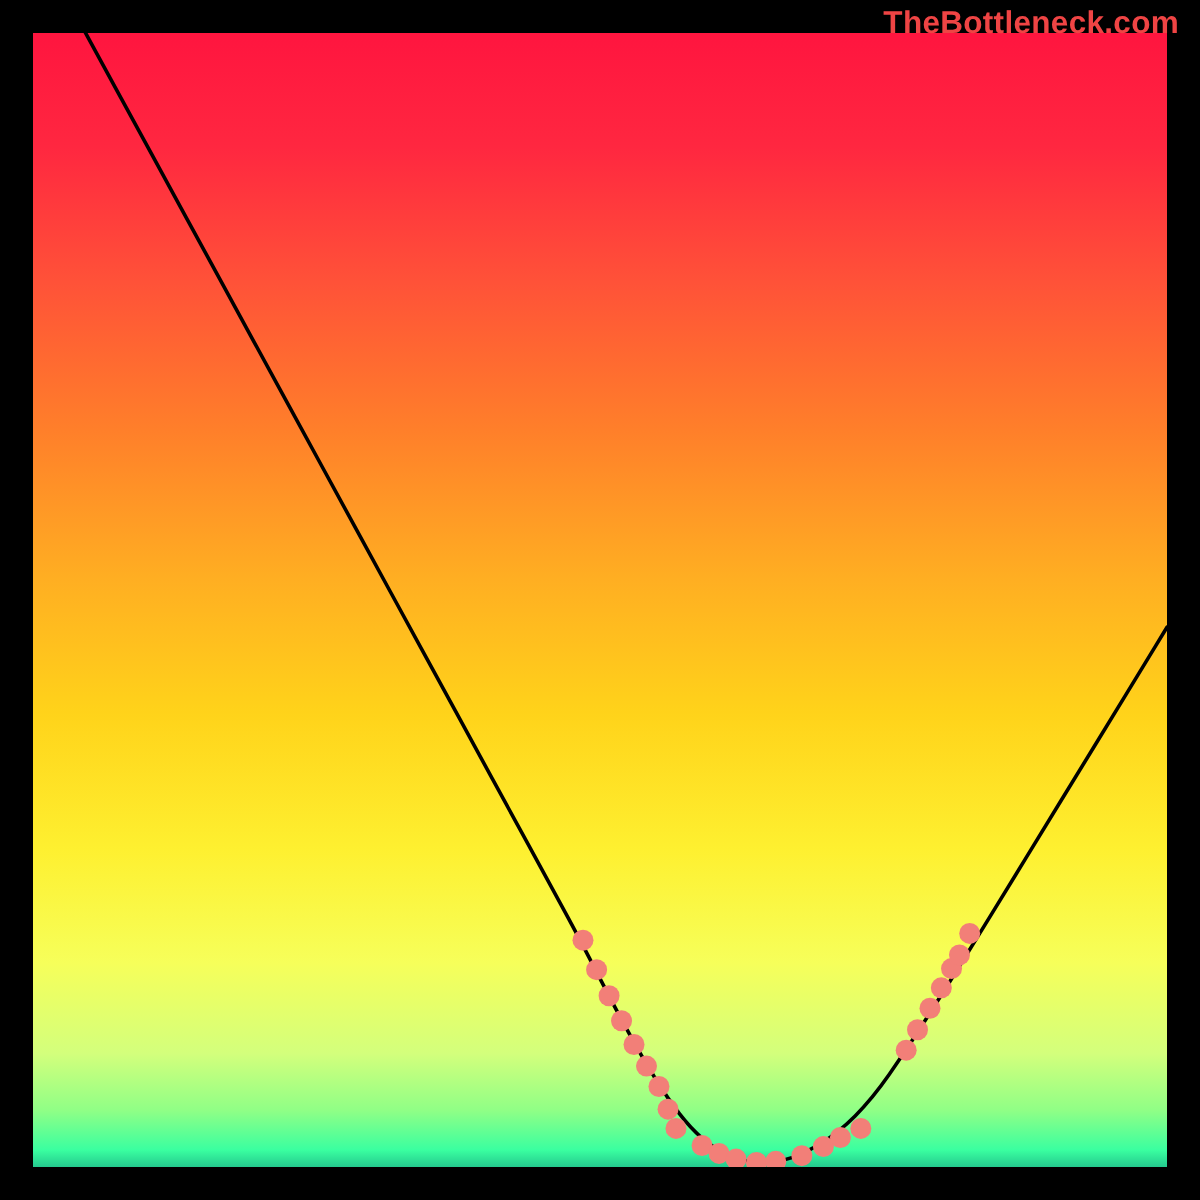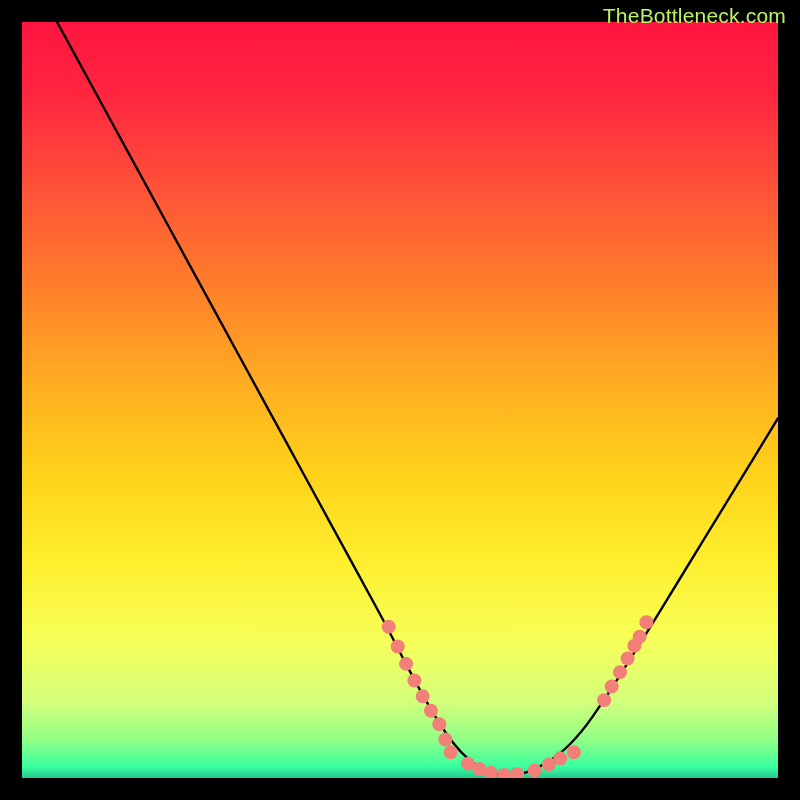--- a/index.html
+++ b/index.html
@@ -36,23 +36,23 @@
     position: absolute;
     left: 0;
     top: 0;
     width: 100%;
     height: 100%;
   }
   .watermark {
     position: absolute;
     top: 4px;
     right: 14px;
-    color: #bef264;
+    color: #ef4444;
     font-size: 21px;
-    font-weight: normal;
+    font-weight: bold;
     letter-spacing: 0.2px;
   }
 </style>
 </head>
 <body>
 
 <div class="stage">
 
   <div class="plot-area">
     <svg class="gradient" viewBox="0 0 756 756" preserveAspectRatio="none">

